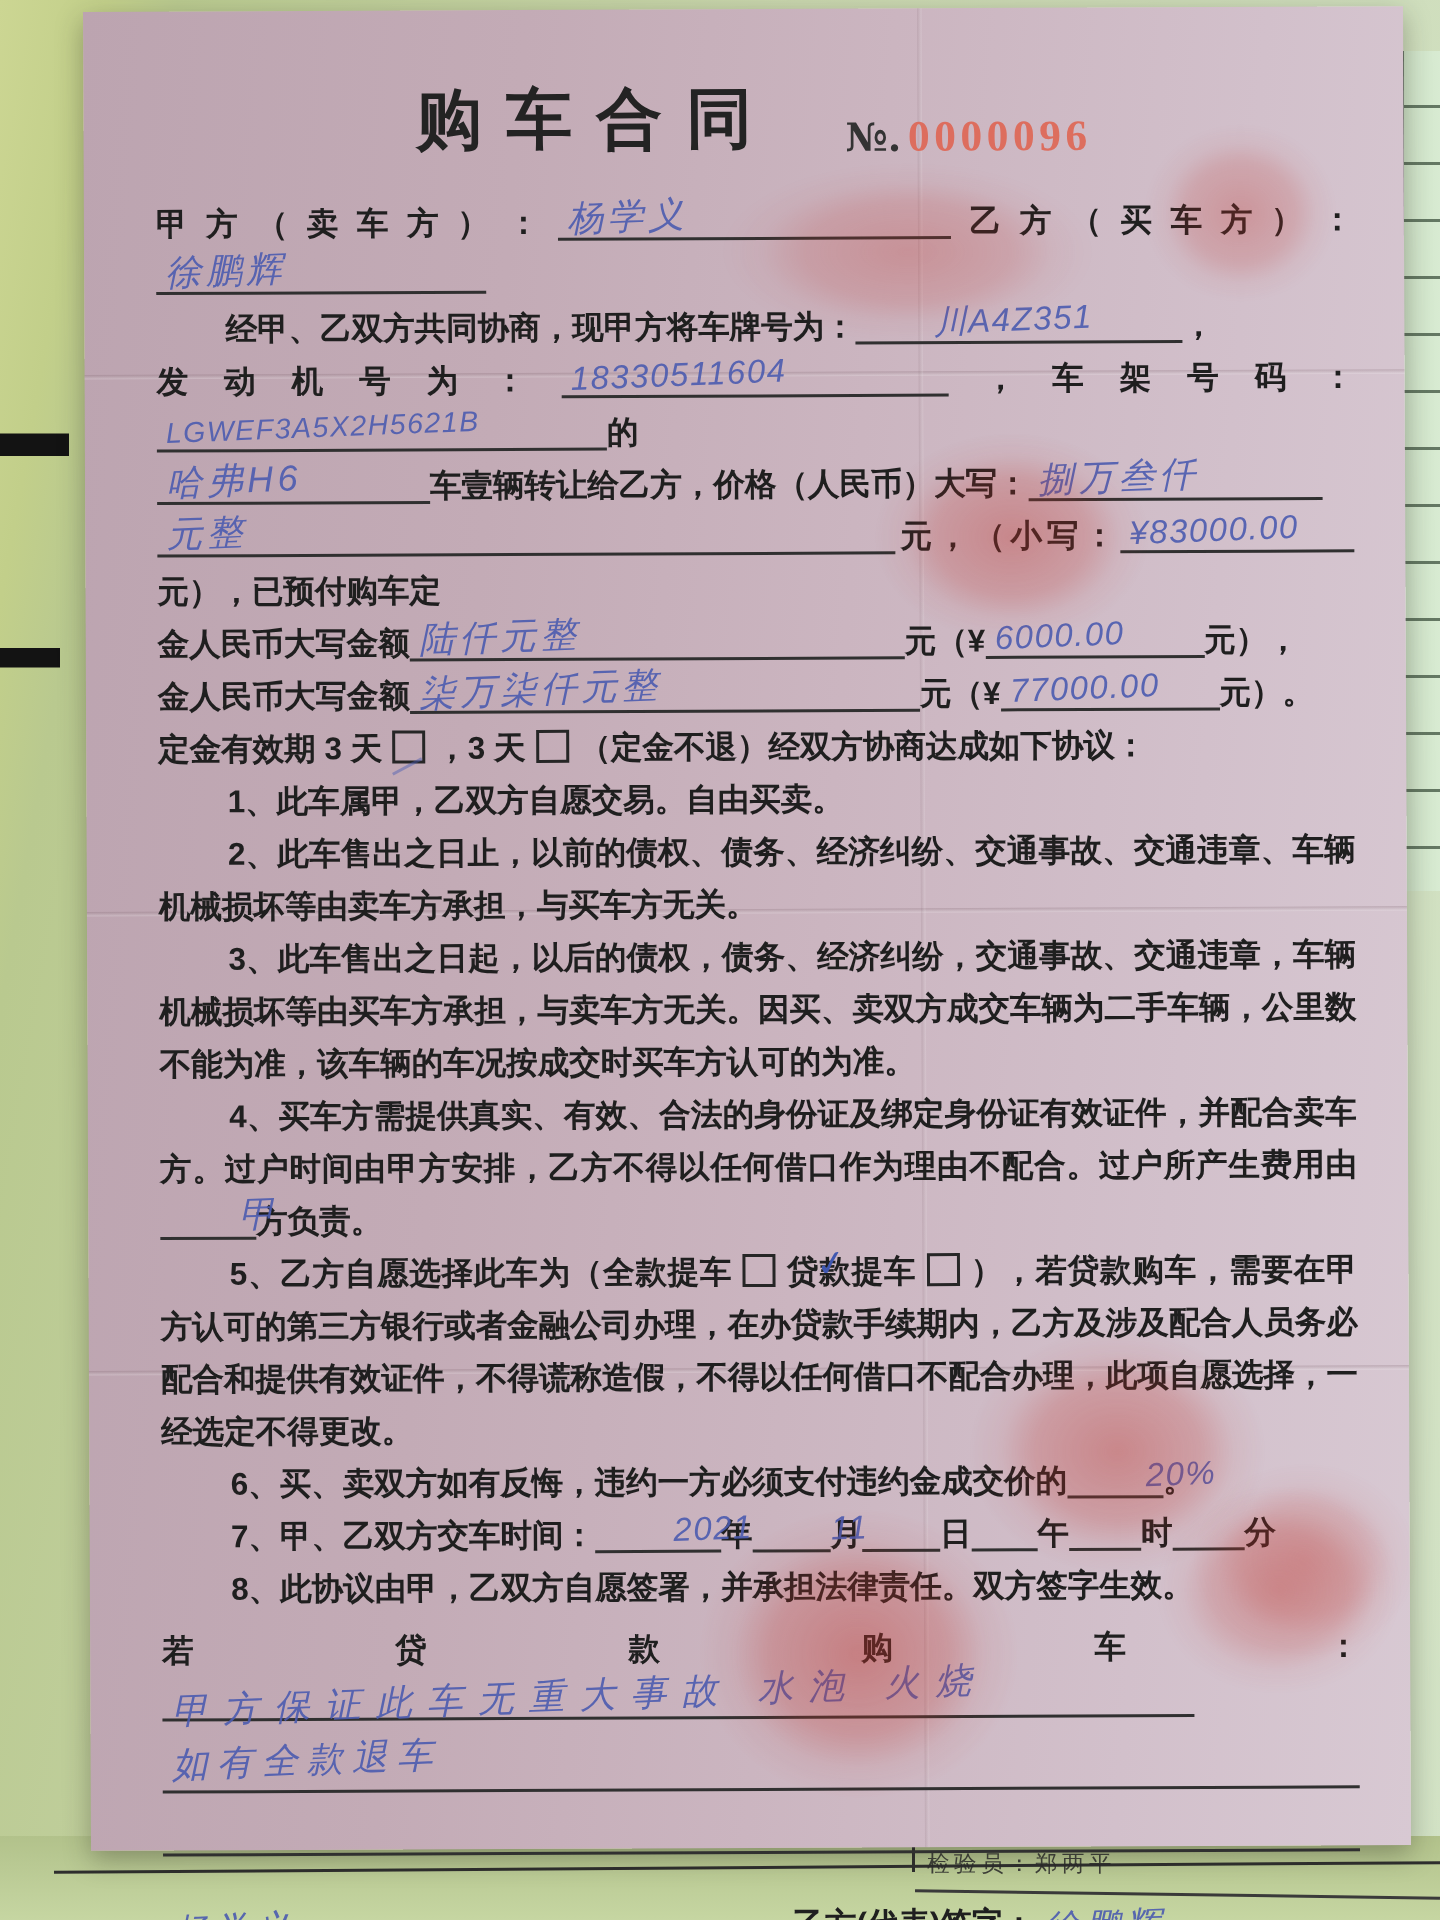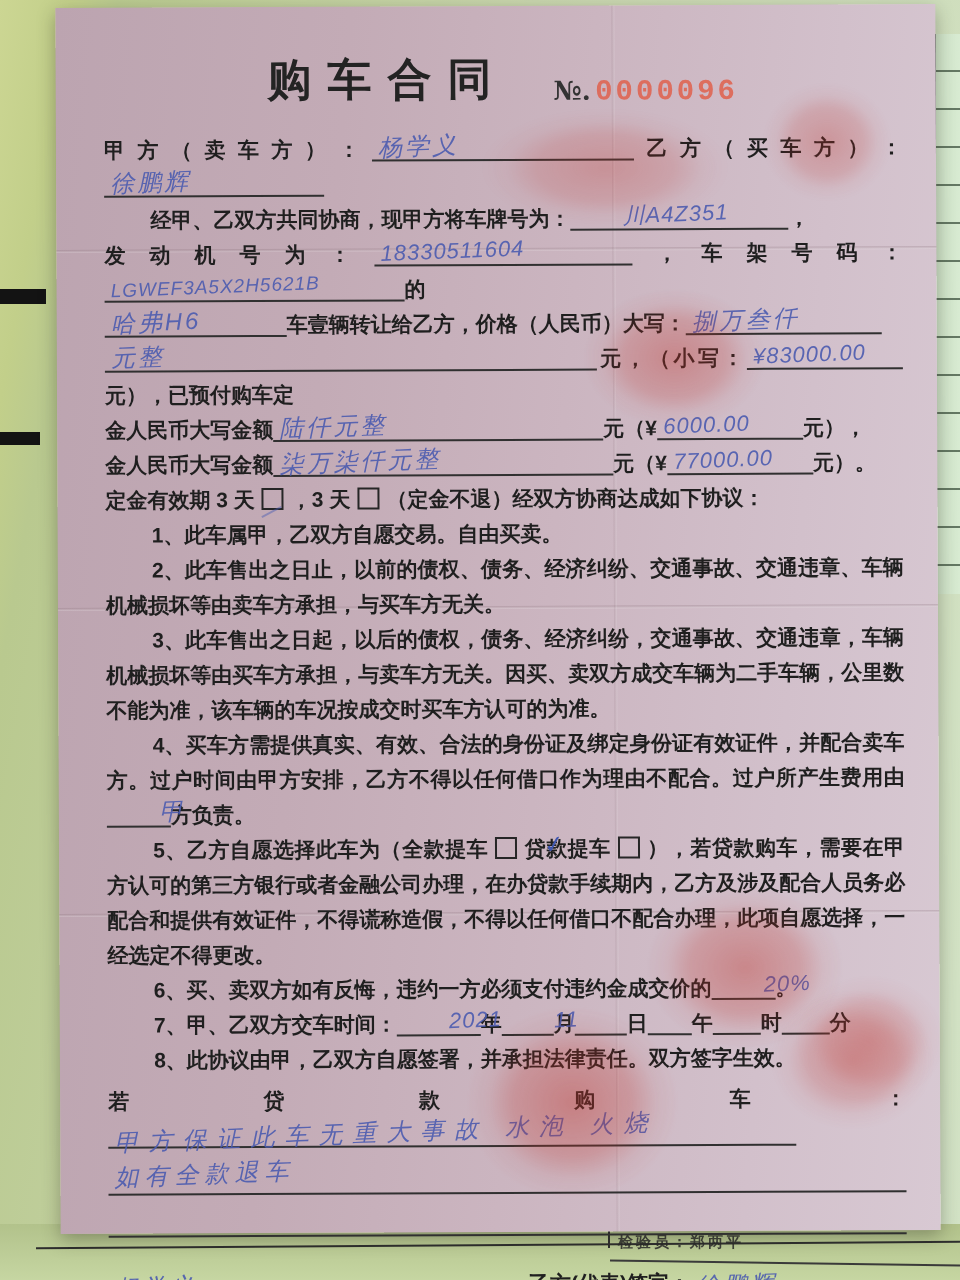--- a/index.html
+++ b/index.html
@@ -5,40 +5,40 @@
   html,body{margin:0;padding:0;}
   body{width:960px;height:1280px;overflow:hidden;font-family:"Liberation Sans","DejaVu Sans",sans-serif;}
   .photo{position:relative;width:960px;height:1280px;
     background:linear-gradient(100deg,#ccd693 0%,#c2cf8a 6%,#b9c98f 10%,#c9d6ae 45%,#d3e3c6 100%);}
   
   .underlay-bottom{position:absolute;left:0;right:0;bottom:0;height:56px;
     background:linear-gradient(180deg,#b2c28b,#c6d6a2);}
   .table-hline-1{position:absolute;left:36px;right:0;bottom:34px;height:2px;background:#2e2e2e;transform:rotate(-0.4deg);}
   .table-hline-2{position:absolute;left:610px;right:0;bottom:16px;height:2px;background:#3a3a3a;transform:rotate(0.8deg);}
   .table-vline{position:absolute;left:608px;bottom:32px;width:2px;height:22px;background:#2e2e2e;}
-  .inspector{position:absolute;left:618px;bottom:28px;font-size:15px;font-weight:bold;color:#2a2a2a;letter-spacing:3px;opacity:.85;}
+  .inspector{position:absolute;left:618px;bottom:28px;font-size:15px;font-weight:normal;color:#2a2a2a;letter-spacing:3px;opacity:.85;}
   .bar{position:absolute;background:#131313;}
   .bar1{left:0;top:289px;width:46px;height:15px;}
   .bar2{left:0;top:432px;width:40px;height:13px;}
   .ruler{position:absolute;right:0;top:34px;width:24px;height:560px;border-left:2px solid #4c5c4c;
     background:repeating-linear-gradient(180deg,rgba(80,100,80,0) 0 36px,rgba(80,100,80,.85) 36px 38px),linear-gradient(90deg,#cfe3c8,#d8ebd2);}
   
   .paper{position:absolute;left:58px;top:6px;width:880px;height:1226px;transform:rotate(-0.25deg);
     background:linear-gradient(95deg,#bca4b0 0%,#c3abb6 30%,#cbb5c0 55%,#d2c0cb 80%,#d8c9d3 100%);
     box-shadow:0 6px 18px rgba(40,40,30,.35);}
   .crease-h{position:absolute;left:0;right:0;height:3px;
     background:linear-gradient(180deg,rgba(90,60,70,.20),rgba(255,255,255,.22));}
   .crease-v{position:absolute;top:0;bottom:0;width:3px;left:556px;
     background:linear-gradient(90deg,rgba(90,60,70,.12),rgba(255,255,255,.16));}
   .content{position:absolute;left:0;top:0;right:0;bottom:0;padding:34px 34px 0 48px;color:#1f1f1f;}
   .title-row{display:flex;justify-content:center;align-items:flex-end;gap:46px;margin:10px 0 22px 0;}
   .title{font-size:44px;font-weight:bold;letter-spacing:16px;color:#232323;}
   .serial{white-space:nowrap;}
   .serial-label{font-family:"DejaVu Serif",serif;font-size:26px;font-weight:bold;color:#333;}
-  .serial-number{font-family:Liberation Mono, monospace;font-size:29px;letter-spacing:3px;font-weight:bold;color:#e0614d;opacity:.85;}
+  .serial-number{font-family:Liberation Serif, serif;font-size:29px;letter-spacing:3px;font-weight:bold;color:#e0614d;opacity:.85;}
   .doc{font-size:21px;font-weight:700;line-height:35px;text-align:justify;}
   .ln{display:block;}
   .ind{text-indent:2.2em;}
   .bl{display:inline-block;border-bottom:2px solid #303030;height:22px;vertical-align:-5px;position:relative;}
   .hw{position:absolute;left:6px;bottom:-4px;color:#4c5cb0;font-weight:400;font-style:italic;
      white-space:nowrap;font-size:22px;transform:rotate(-2deg);opacity:.9;letter-spacing:1px;}
   .hw.big{font-size:24px;letter-spacing:3px;}
   .cb{display:inline-block;width:18px;height:18px;border:2px solid #262626;vertical-align:-3px;margin:0 7px;position:relative;}
   .cb .tick{position:absolute;left:1px;top:-9px;color:#3f57b0;font-size:24px;font-weight:400;transform:rotate(-8deg);font-style:italic;}
   .cb.faint::after{content:"";position:absolute;left:-3px;bottom:-5px;width:22px;height:2px;background:rgba(70,90,180,.45);transform:rotate(-28deg);}

